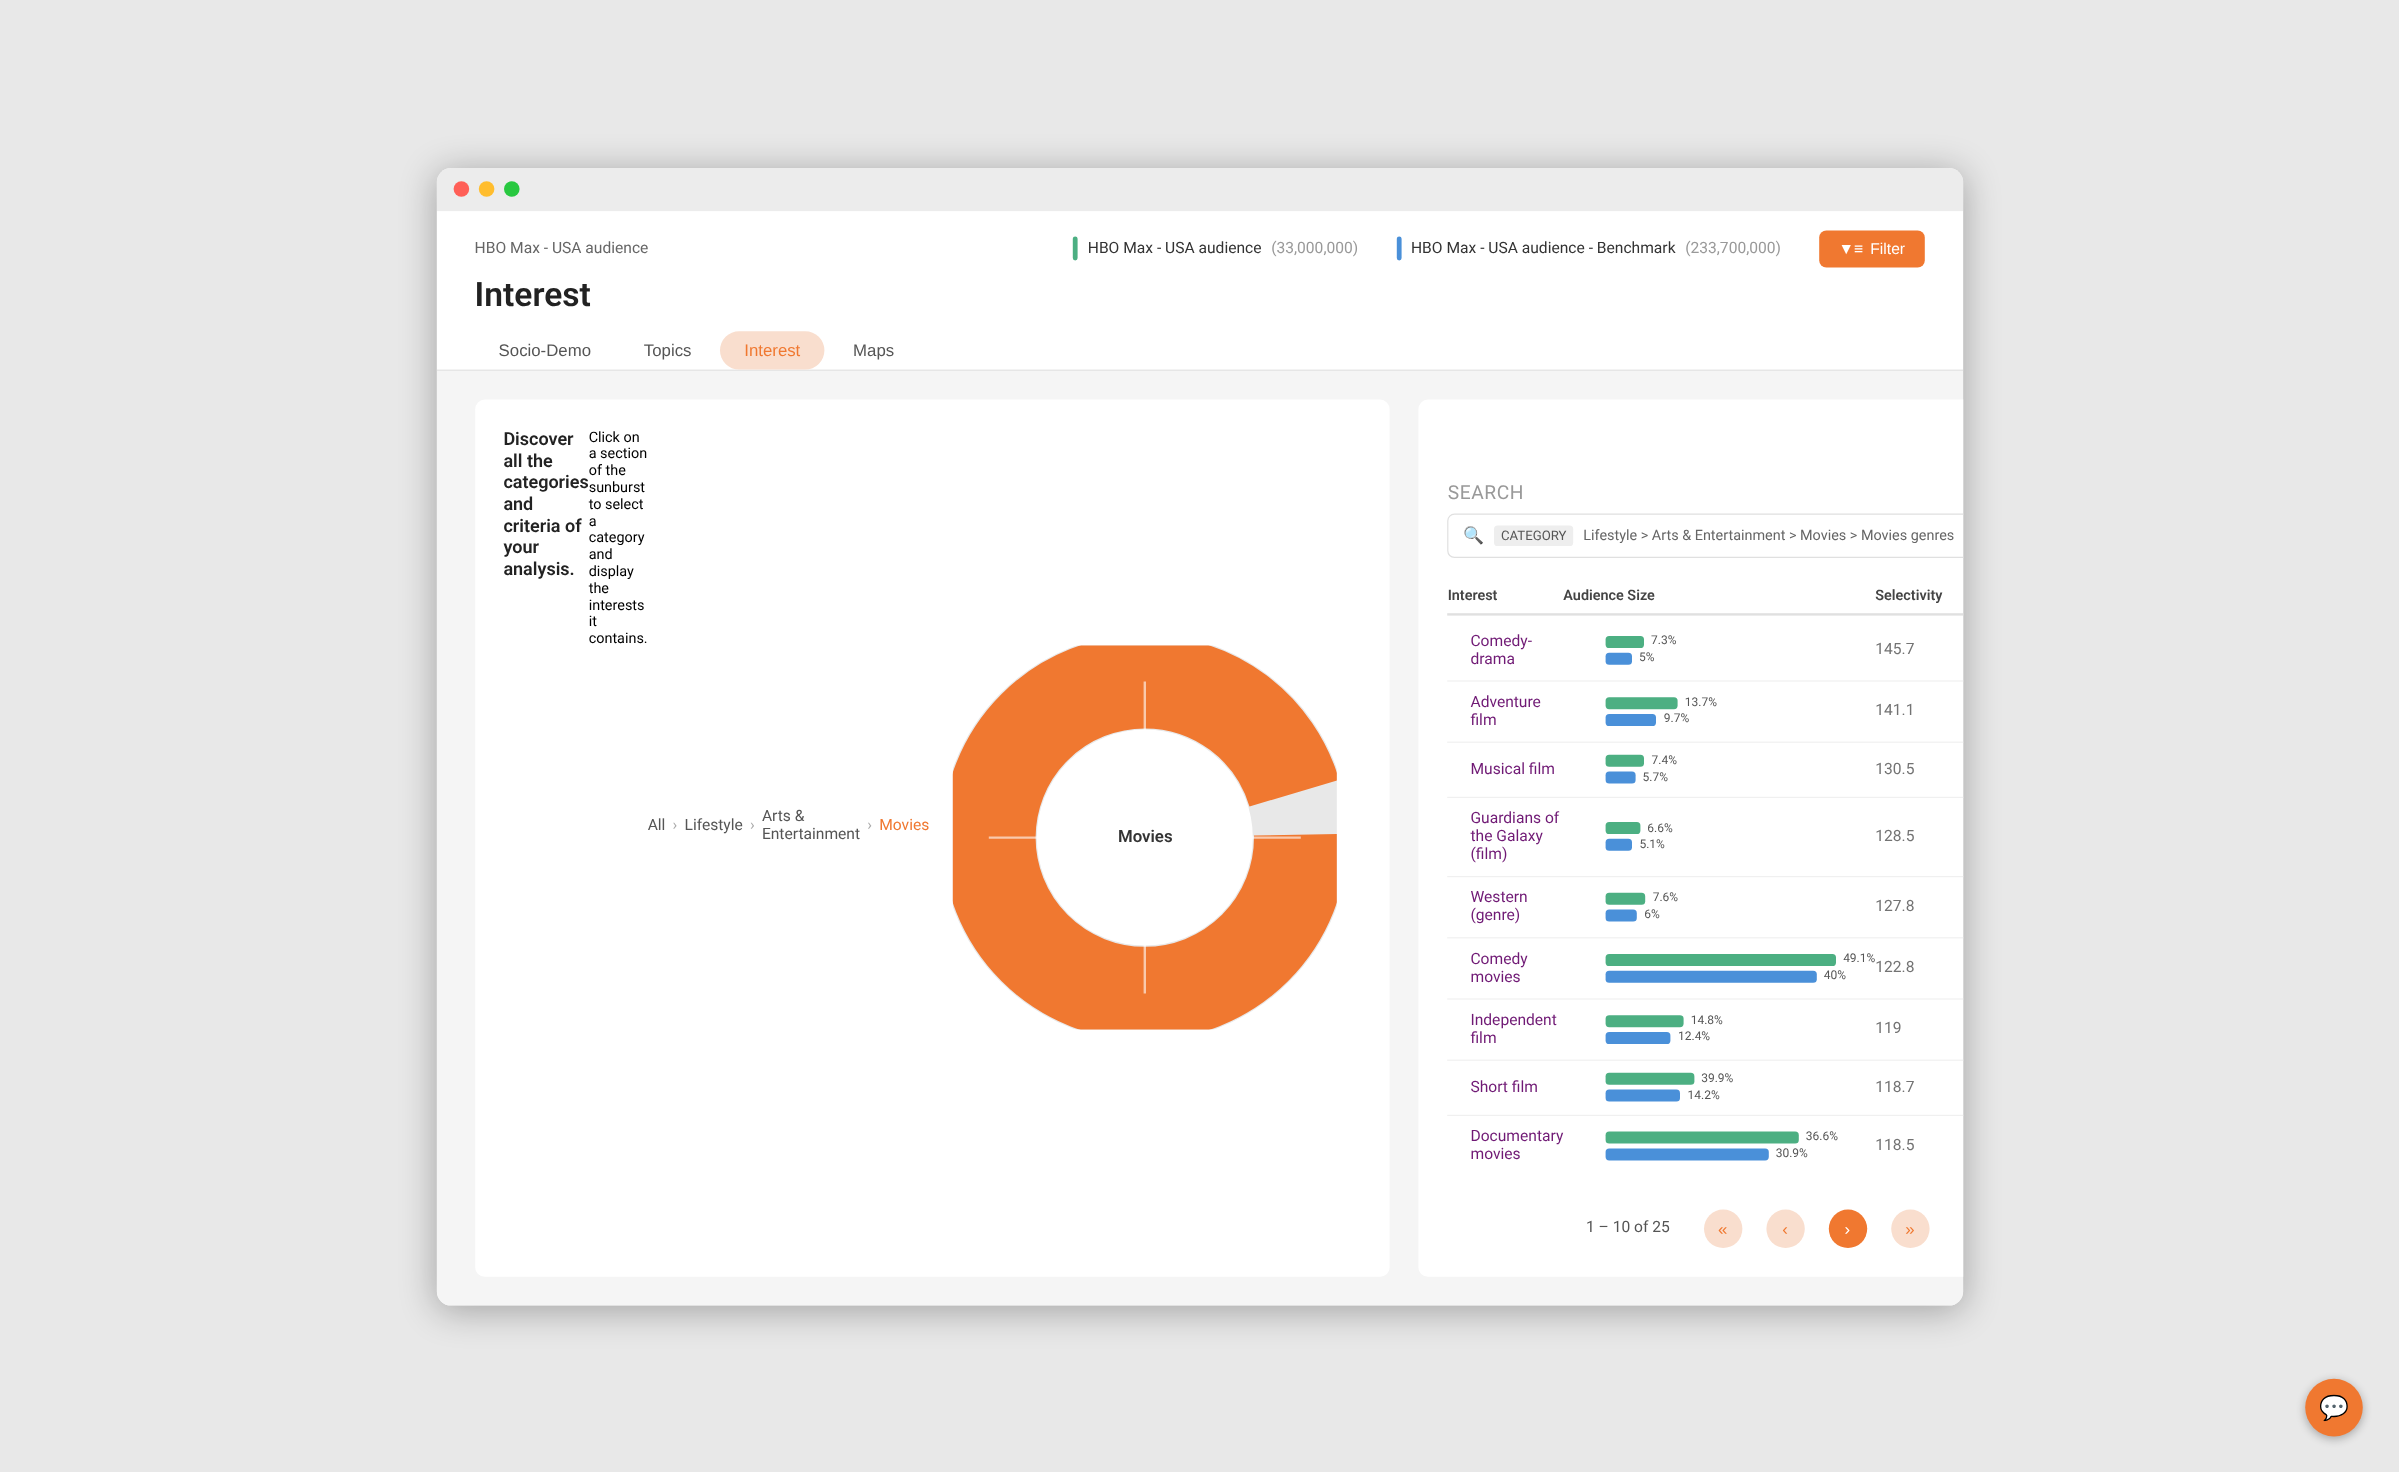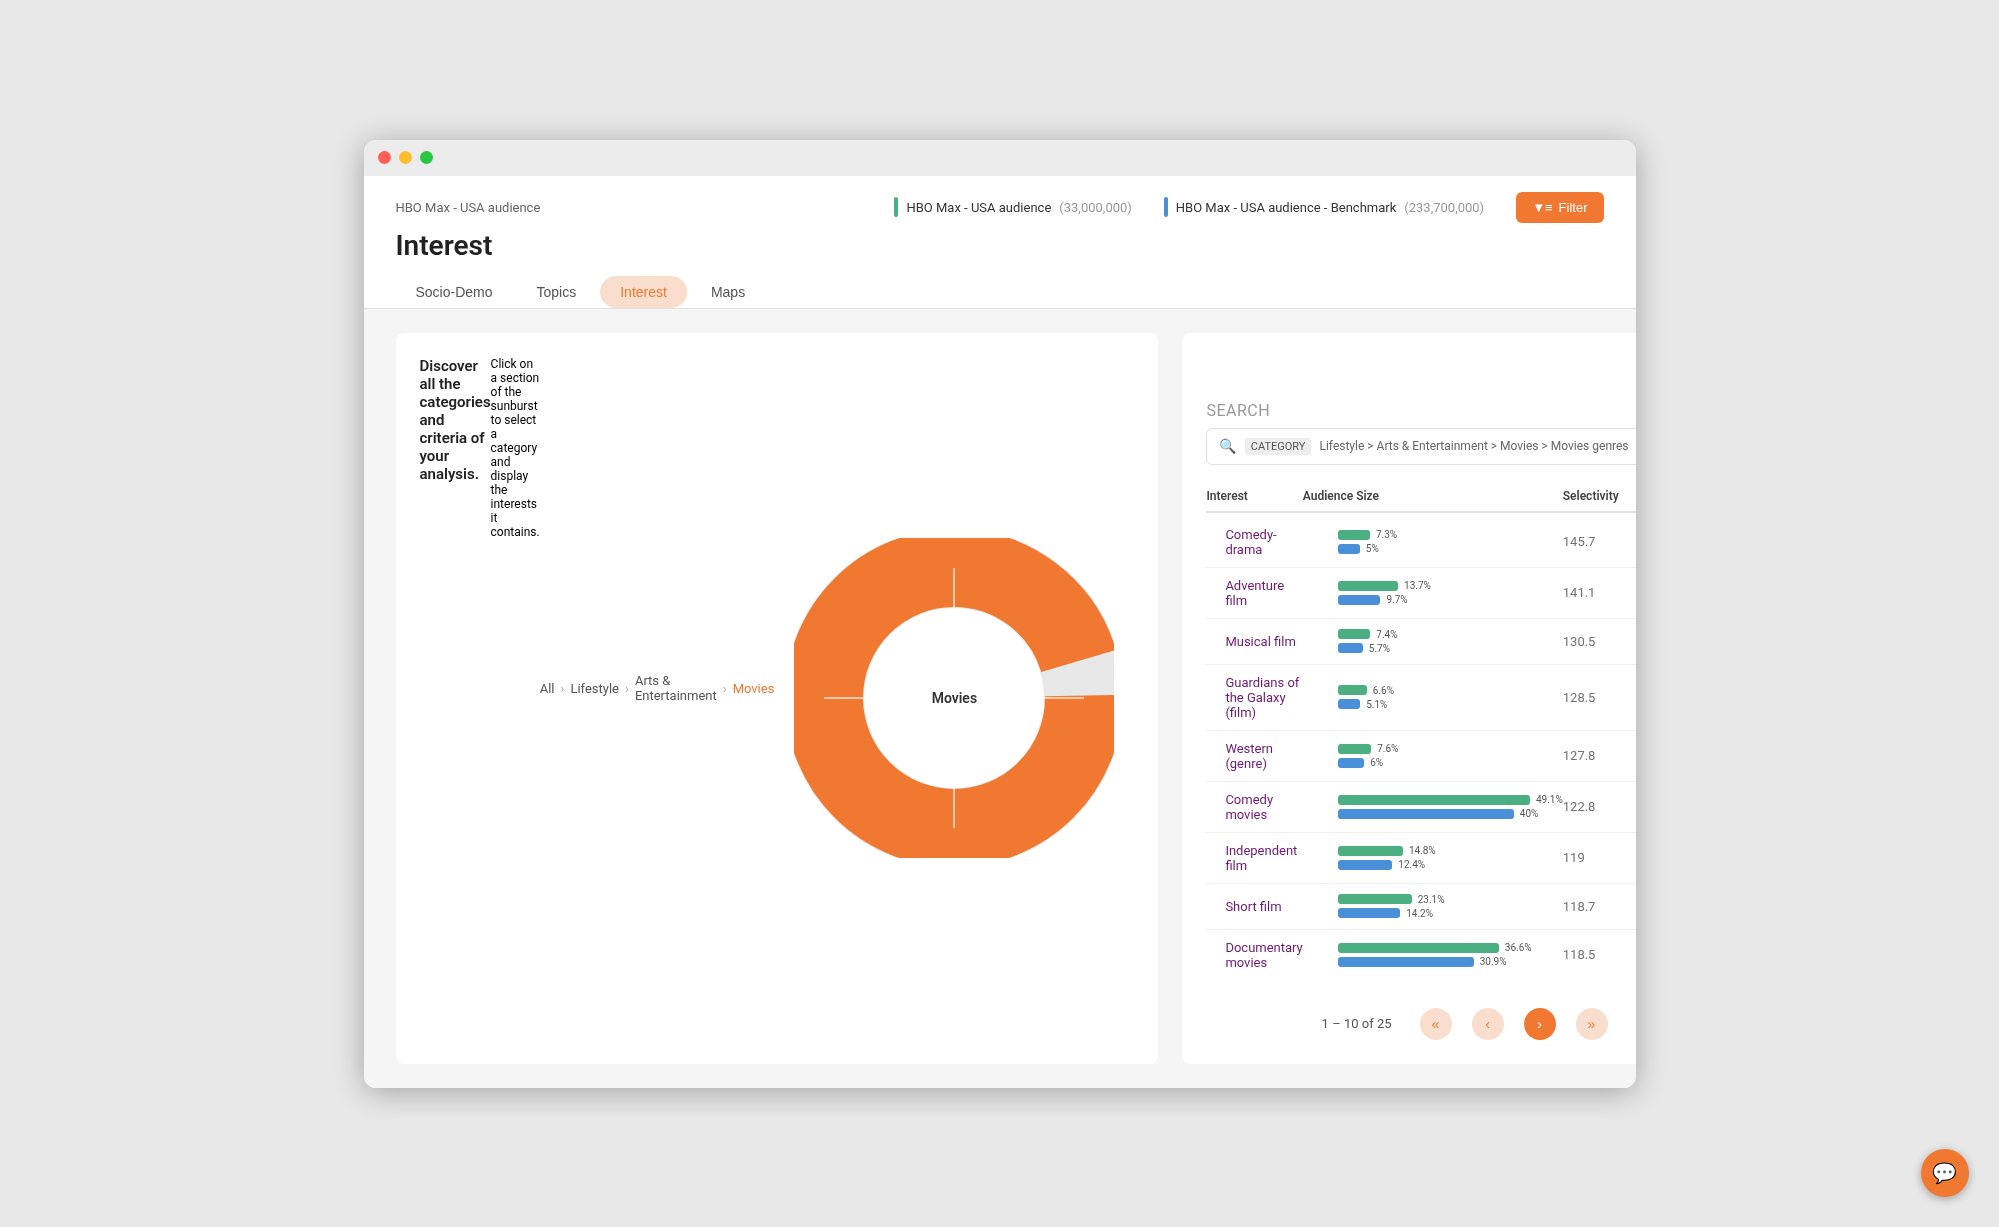--- a/index.html
+++ b/index.html
@@ -488,21 +488,21 @@
           <span class="bar-label">12.4%</span>
         </div>
       </div>
       <div class="selectivity">119</div>
     </div>
             <div class="table-row">
       <div class="interest-name">Short film</div>
       <div class="bar-group">
         <div class="bar-row">
           <div class="bar-track bar-green" style="width:73.92px;"></div>
-          <span class="bar-label">23.1%</span>
+          <span class="bar-label">39.9%</span>
         </div>
         <div class="bar-row">
           <div class="bar-track bar-blue" style="width:62.48px;"></div>
           <span class="bar-label">14.2%</span>
         </div>
       </div>
       <div class="selectivity">118.7</div>
     </div>
             <div class="table-row">
       <div class="interest-name">Documentary movies</div>

